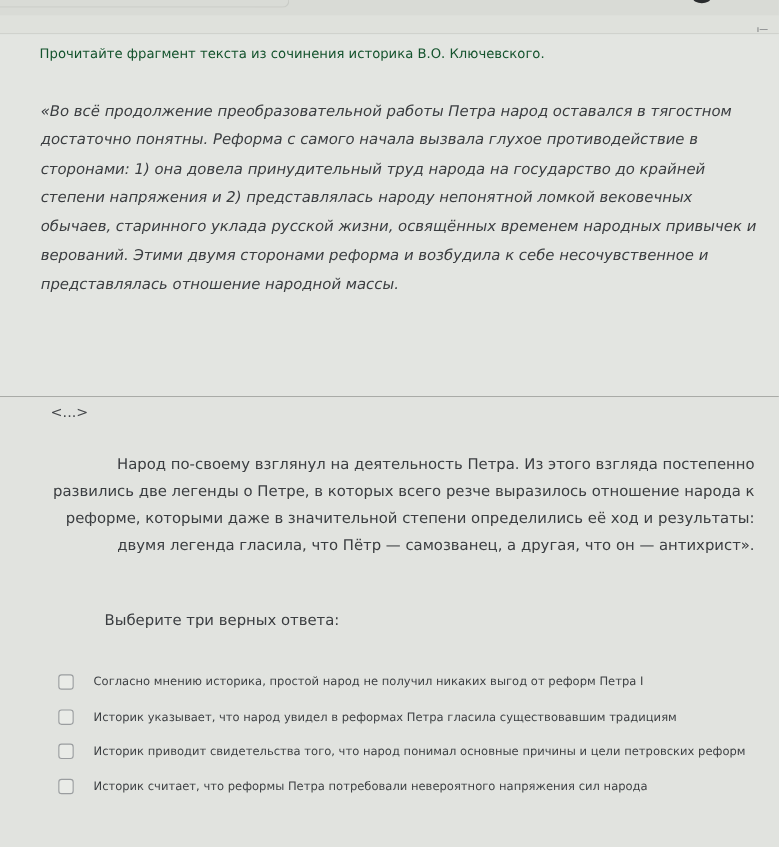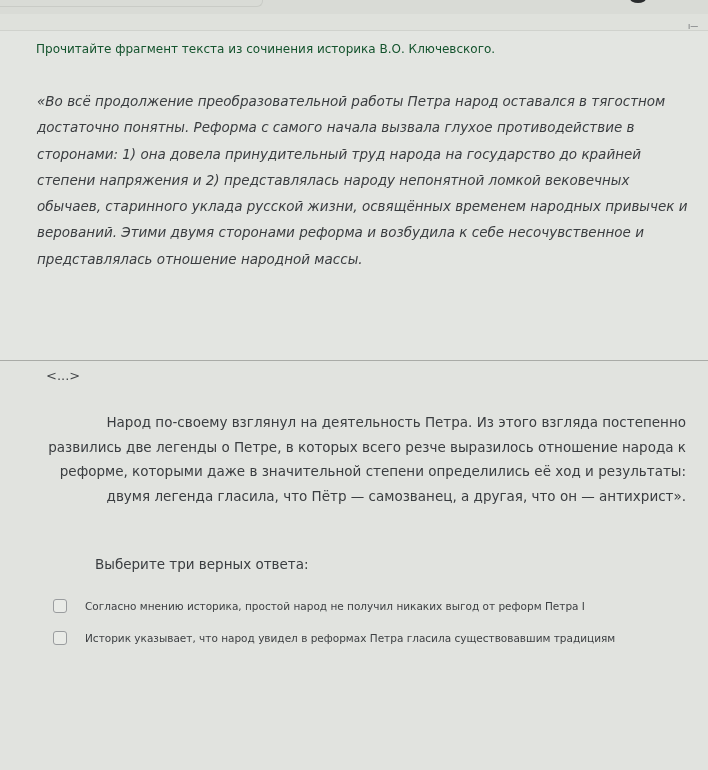--- a/index.html
+++ b/index.html
@@ -98,21 +98,21 @@
     .prompt {
       position: absolute;
       left: 53px; top: 556px;
       font-size: 13.5px;
       color: #3a3d40;
       white-space: nowrap;
       margin-left: 42px;
     }
     .options {
       position: absolute;
-      left: 53px; top: 596px;
+      left: 53px; top: 610px;
       width: 640px;
       text-align: center;
     }
     .option {
       display: flex;
       align-items: center;
       height: 20px;
       margin-bottom: 11.5px;
       cursor: pointer;
     }
@@ -168,13 +168,21 @@
 
 <div class="options">
   <div class="option">
     <span class="checkbox"></span>
     <span class="option-label">Согласно мнению историка, простой народ не получил никаких выгод от реформ Петра I</span>
   </div>
   <div class="option">
     <span class="checkbox"></span>
     <span class="option-label">Историк указывает, что народ увидел в реформах Петра гласила существовавшим традициям</span>
   </div>
+  <div class="option">
+    <span class="checkbox"></span>
+    <span class="option-label">Историк приводит свидетельства того, что народ понимал основные причины и цели петровских реформ</span>
+  </div>
+  <div class="option">
+    <span class="checkbox"></span>
+    <span class="option-label">Историк считает, что реформы Петра потребовали невероятного напряжения сил народа</span>
+  </div>
 </div>
 
 </body></html>

